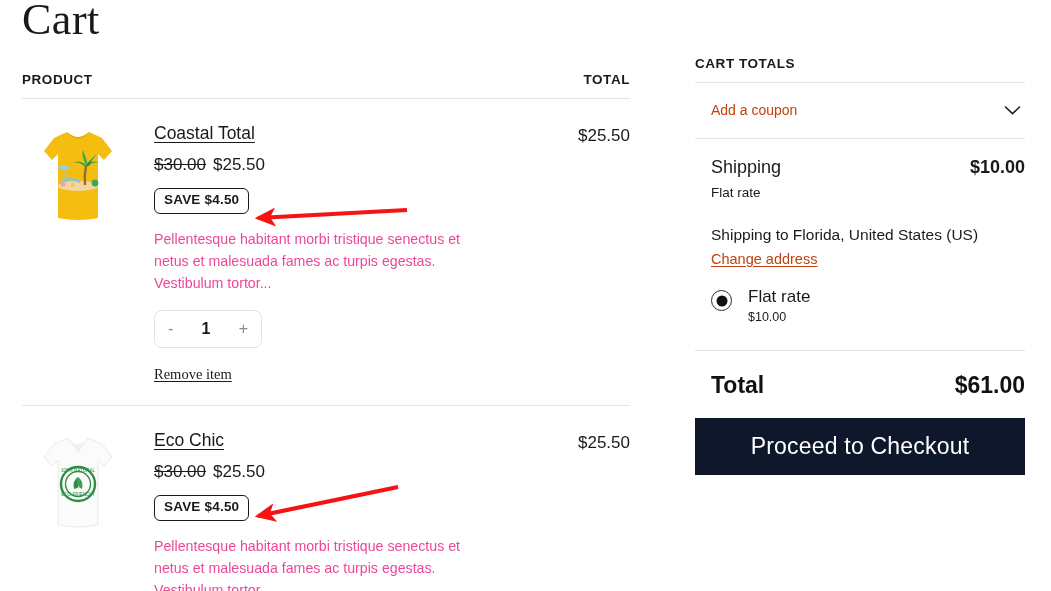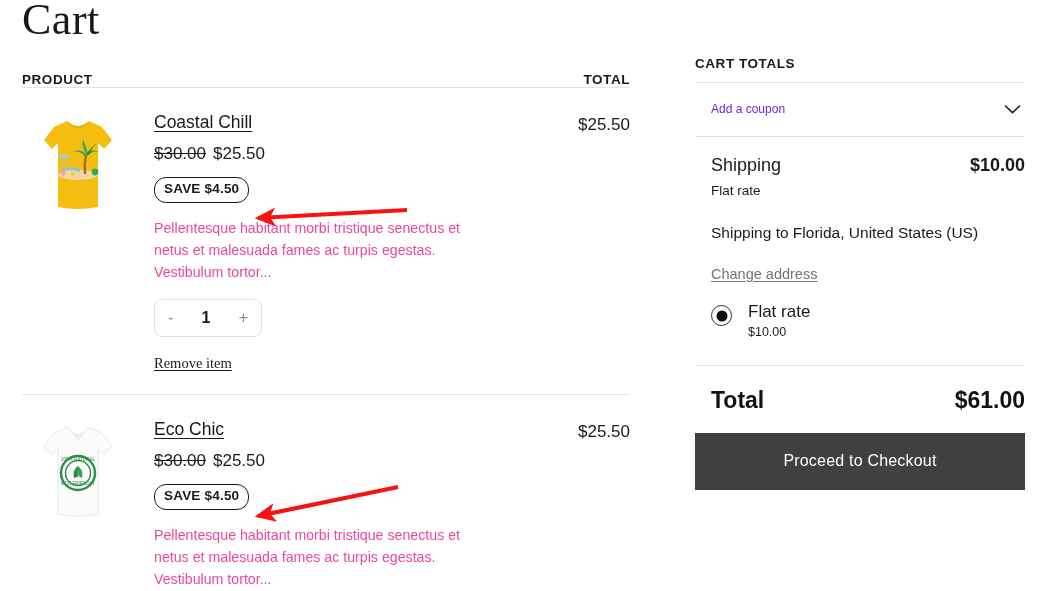--- a/index.html
+++ b/index.html
@@ -46,21 +46,21 @@
     left: 695px;
     top: 56px;
     width: 330px;
   }
 
   
   .cart-head {
     display: flex;
     justify-content: space-between;
     align-items: flex-end;
-    padding-bottom: 0;
+    padding-bottom: 11px;
     border-bottom: 1px solid #e3e3e3;
     gap: 44px;
   }
   .col-head {
     font-size: 13.5px;
     font-weight: 700;
     letter-spacing: 0.55px;
     color: #1a1a1a;
     text-transform: uppercase;
   }
@@ -120,21 +120,21 @@
   }
   .price-old {
     text-decoration: line-through;
     margin-right: 7px;
     color: #1a1a1a;
   }
 
   .save-badge {
     display: inline-block;
     border: 1.6px solid #1a1a1a;
-    border-radius: 12px;
+    border-radius: 6px;
     padding: 4px 9px 5px;
     font-size: 13.5px;
     font-weight: 600;
     letter-spacing: 0.2px;
     color: #1a1a1a;
     background: #ffffff;
     line-height: 1.1;
     cursor: pointer;
   }
 
@@ -198,22 +198,22 @@
 
   .coupon-row {
     display: flex;
     align-items: center;
     justify-content: space-between;
     padding: 19px 0 20px 16px;
     border-bottom: 1px solid #e3e3e3;
     cursor: pointer;
   }
   .coupon-label {
-    font-size: 12px;
-    color: #6d28d9;
+    font-size: 14px;
+    color: #c2410c;
   }
   .chevron {
     margin-right: 4px;
     display: inline-block;
     line-height: 0;
   }
 
   .totals-body { padding-left: 16px; padding-top: 18px; }
 
   .total-line {
@@ -231,23 +231,23 @@
     margin-top: 7px;
   }
 
   .ship-dest {
     font-size: 15.5px;
     color: #1a1a1a;
     margin-top: 26px;
   }
   .change-addr {
     display: inline-block;
-    margin-top: 24px;
+    margin-top: 7px;
     font-size: 14.5px;
-    color: #737373;
+    color: #c2410c;
     text-decoration: underline;
     text-underline-offset: 2px;
     cursor: pointer;
   }
 
   .ship-option {
     display: flex;
     align-items: flex-start;
     margin-top: 19px;
     cursor: pointer;
@@ -286,24 +286,24 @@
     justify-content: space-between;
     padding: 21px 0 19px 16px;
   }
   .gt-label { font-size: 23px; font-weight: 700; color: #111111; }
   .gt-value { font-size: 23px; font-weight: 700; color: #111111; }
 
   .checkout-btn {
     display: block;
     width: 330px;
     height: 57px;
-    background: #404040;
+    background: #0f172a;
     color: #ffffff;
     border: none;
-    font-size: 16px;
+    font-size: 23px;
     font-family: "Liberation Sans", sans-serif;
     cursor: pointer;
     letter-spacing: 0.2px;
   }
 
   
   .annotation-layer {
     position: absolute;
     left: 0; top: 0;
     width: 1051px;
@@ -346,21 +346,21 @@
 
           <path d="M22 56 Q31 52 40 57" stroke="#7fc9e0" stroke-width="2.6" fill="none"></path>
 
           <circle cx="55" cy="58" r="3.4" fill="#3aa85a"></circle>
           <circle cx="23" cy="59" r="2.6" fill="#f2a0b4"></circle>
           <circle cx="33" cy="60" r="2.2" fill="#f6c84c"></circle>
         </svg>
       </div>
 
       <div class="info-cell">
-        <a class="product-name">Coastal Chill</a>
+        <a class="product-name">Coastal Total</a>
 
         <div class="price-line">
           <span class="price-old">$30.00</span><span class="price-new">$25.50</span>
         </div>
 
         <span class="save-badge">SAVE $4.50</span>
 
         <p class="desc">Pellentesque habitant morbi tristique senectus et netus et malesuada fames ac turpis egestas. Vestibulum tortor...</p>
 
         <div class="qty-stepper">

